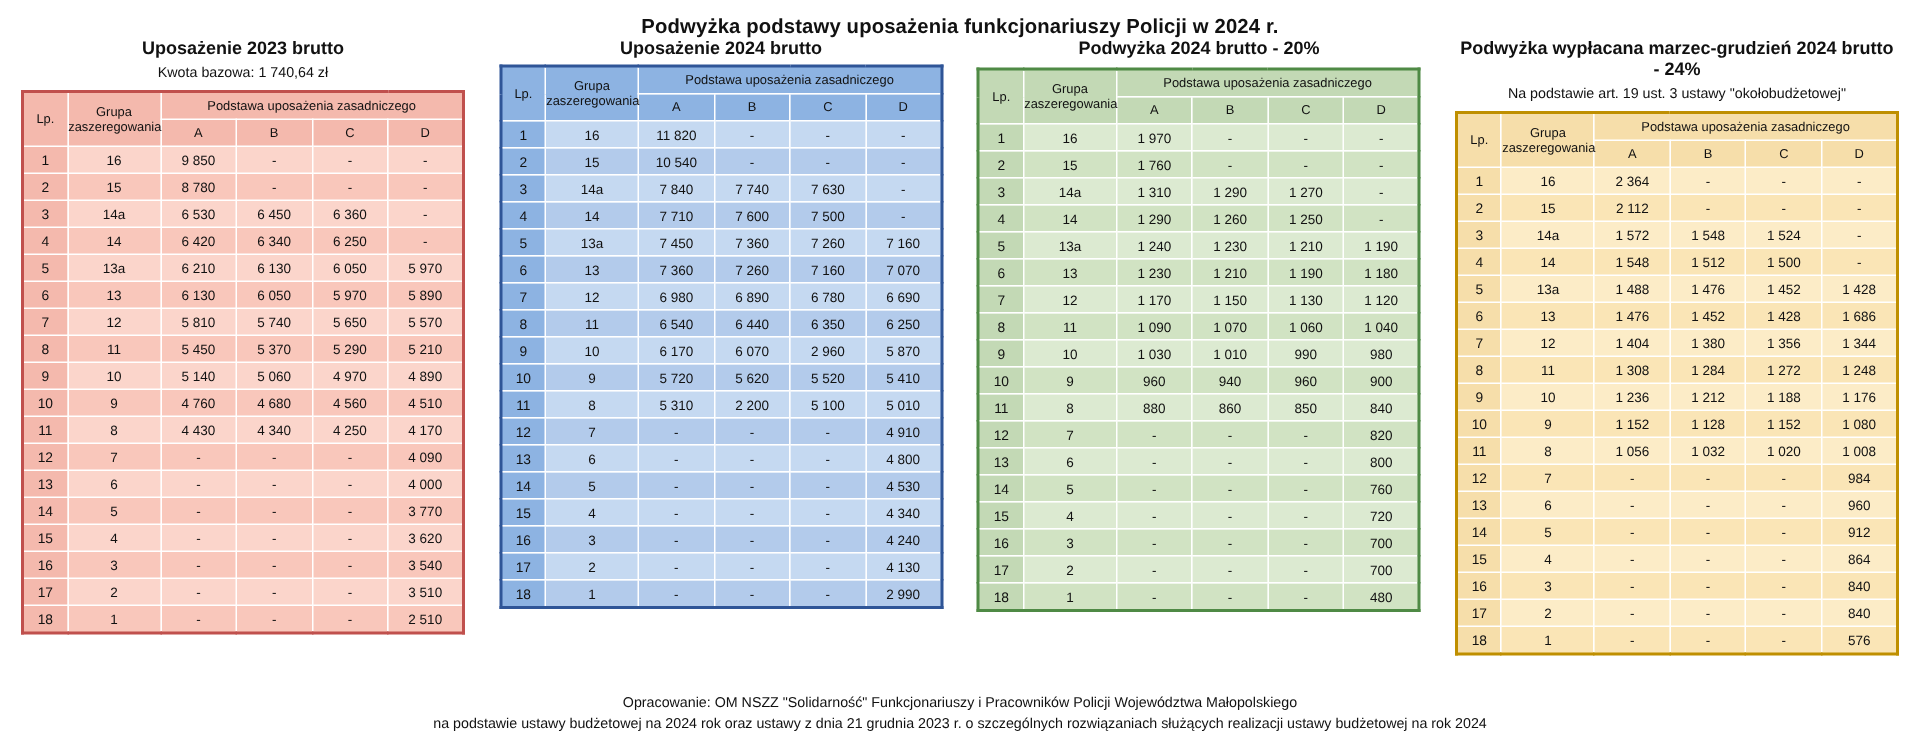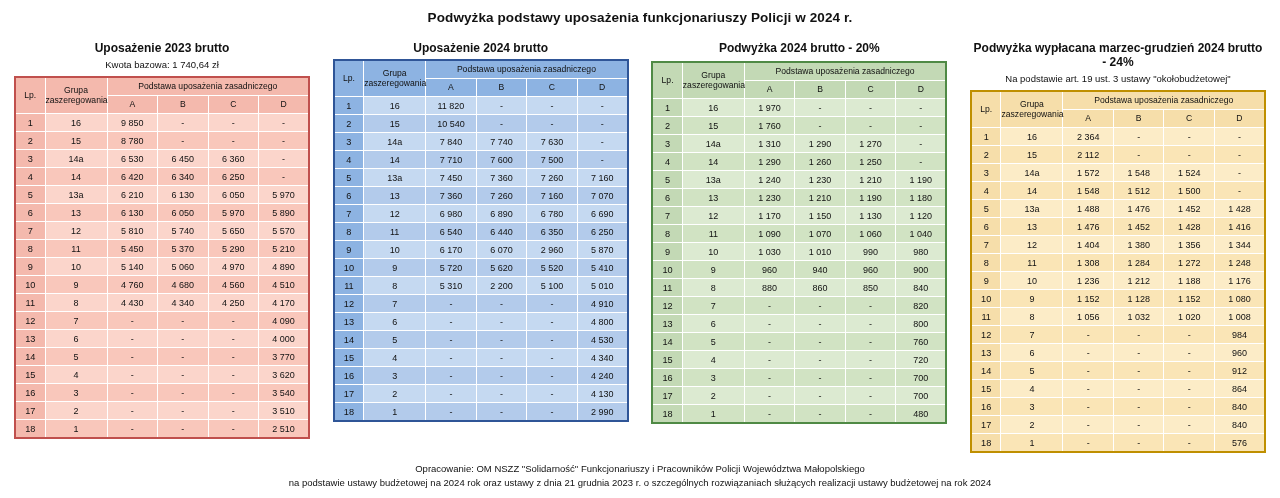--- a/index.html
+++ b/index.html
@@ -24,21 +24,20 @@
     font-size: 13.5px;
     font-weight: bold;
     padding-top: 10px;
     letter-spacing: 0.1px;
   }
   .tables-row {
     display: flex;
     justify-content: space-between;
     align-items: flex-start;
     padding: 0 14px;
-    margin-top: 16px;
     box-sizing: border-box;
   }
   .table-block {
     width: 296px;
     box-sizing: border-box;
   }
   .block-title {
     text-align: center;
     font-size: 12px;
     font-weight: bold;
@@ -707,21 +706,21 @@
               <td class="body-odd val-cell">1 476</td>
               <td class="body-odd val-cell">1 452</td>
               <td class="body-odd val-cell">1 428</td>
             </tr>
             <tr>
               <td class="lpbg lp-cell">6</td>
               <td class="body-even grp-cell">13</td>
               <td class="body-even val-cell">1 476</td>
               <td class="body-even val-cell">1 452</td>
               <td class="body-even val-cell">1 428</td>
-              <td class="body-even val-cell">1 416</td>
+              <td class="body-even val-cell">1 686</td>
             </tr>
             <tr>
               <td class="lpbg lp-cell">7</td>
               <td class="body-odd grp-cell">12</td>
               <td class="body-odd val-cell">1 404</td>
               <td class="body-odd val-cell">1 380</td>
               <td class="body-odd val-cell">1 356</td>
               <td class="body-odd val-cell">1 344</td>
             </tr>
             <tr>

